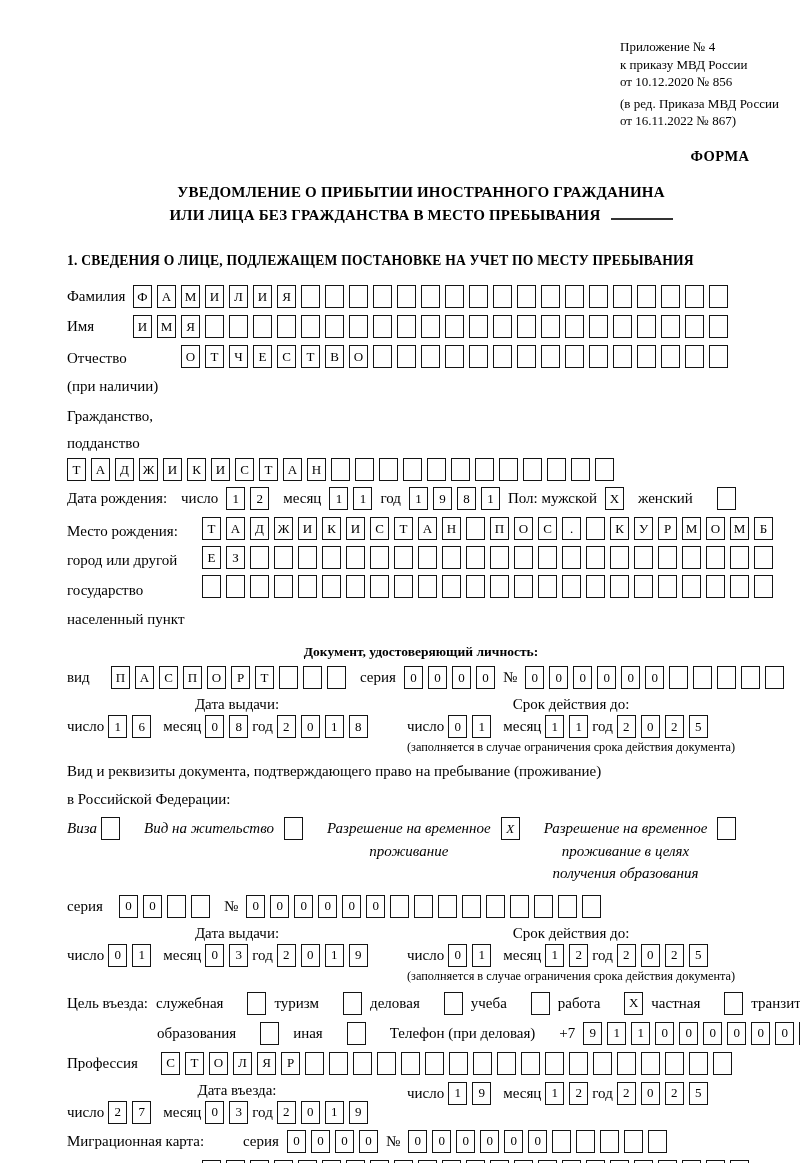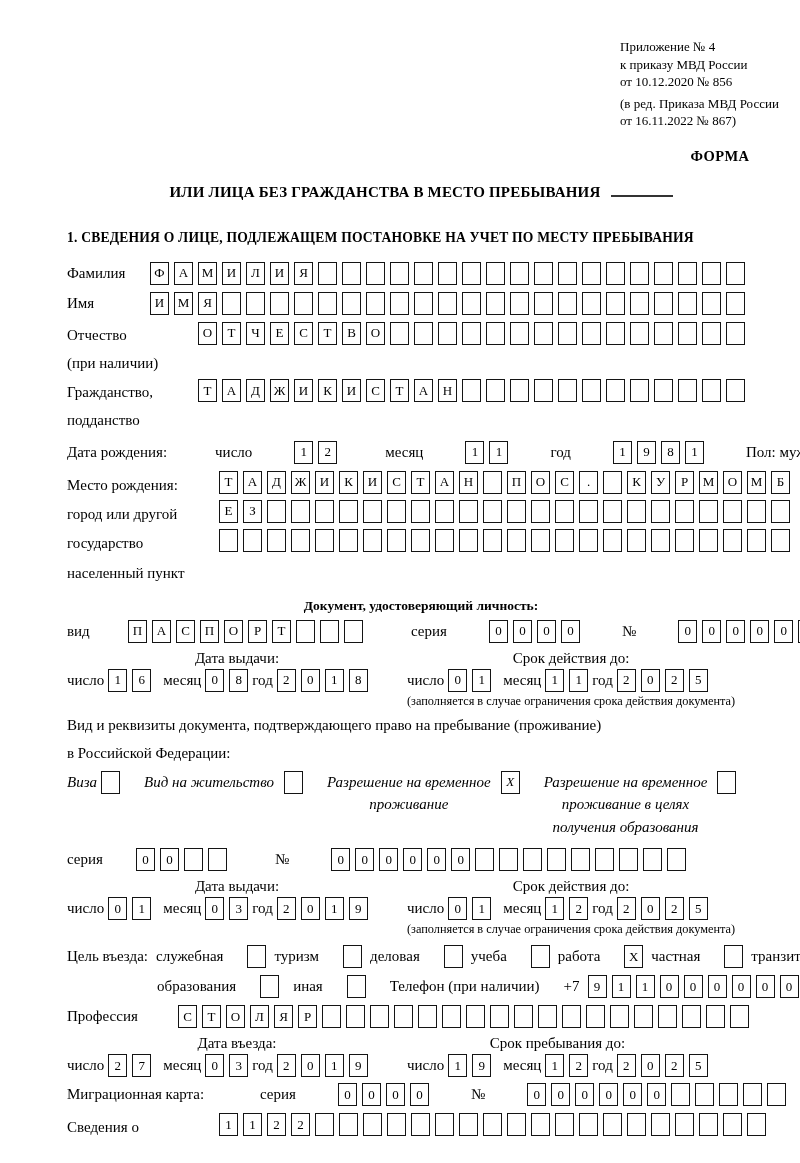--- a/index.html
+++ b/index.html
@@ -8,21 +8,21 @@
     width:800px; height:1163px; background:#ffffff; color:#000;
     margin:0 auto; padding:38px 25px 10px 67px; overflow:hidden; position:relative;
   }
   .appendix { margin-left:553px; width:200px; font-size:13px; line-height:1.35; }
   .appendix .grp2 { margin-top:4px; }
   .forma { margin-left:553px; width:200px; text-align:center; font-weight:bold; font-size:14.5px; margin-top:18px; letter-spacing:.5px; }
   .title { text-align:center; font-weight:bold; font-size:15px; margin-top:16px; line-height:1.55; letter-spacing:.2px; }
   .title-underline { display:inline-block; width:62px; border-bottom:2px solid #333; height:14px; margin-left:10px; }
   .sec-heading { font-weight:bold; font-size:13.6px; margin-top:26px; margin-bottom:16px; letter-spacing:.2px; }
 
-  .row { display:flex; align-items:center; margin-bottom:7px;gap:17px; }
+  .row { display:flex; align-items:center; margin-bottom:7px; }
   .row.top { align-items:flex-start; }
   .lbl { font-size:15px; flex:0 0 auto; }
   .lbl-col { font-size:15px; line-height:1.85; flex:0 0 auto; }
   .cells { display:flex; gap:5px; flex:0 0 auto; }
   .cells-stack { display:flex; flex-direction:column; gap:6px; }
   .cell {
     width:19px; height:23px; border:1.6px solid #141414; flex:0 0 auto;
     display:flex; align-items:center; justify-content:center;
     font-size:13px; background:#fff;
   }
@@ -56,20 +56,21 @@
     <div>Приложение № 4</div>
     <div>к приказу МВД России</div>
     <div>от 10.12.2020 № 856</div>
     <div class="grp2">(в ред. Приказа МВД России</div>
     <div>от 16.11.2022 № 867)</div>
   </div>
 
   <div class="forma">ФОРМА</div>
 
   <div class="title">
+    <div>УВЕДОМЛЕНИЕ О ПРИБЫТИИ ИНОСТРАННОГО ГРАЖДАНИНА</div>
     <div><span>ИЛИ ЛИЦА БЕЗ ГРАЖДАНСТВА В МЕСТО ПРЕБЫВАНИЯ</span><span class="title-underline"></span></div>
   </div>
 
   <div class="sec-heading">1. СВЕДЕНИЯ О ЛИЦЕ, ПОДЛЕЖАЩЕМ ПОСТАНОВКЕ НА УЧЕТ ПО МЕСТУ ПРЕБЫВАНИЯ</div>
 
   <div class="row">
     <div class="lbl" style="width:66px;">Фамилия</div>
     <div class="cells">
         <div class="cell">Ф</div>
         <div class="cell">А</div>
@@ -155,21 +156,21 @@
         <div class="cell"></div>
         <div class="cell"></div>
         <div class="cell"></div>
         <div class="cell"></div>
         <div class="cell"></div>
         <div class="cell"></div>
         <div class="cell"></div>
       </div>
   </div>
 
-  <div class="row top" style="margin-bottom:4px;">
+  <div class="row top" style="margin-bottom:4px;flex-direction:column;">
     <div class="lbl-col" style="width:114px;">
       <div>Гражданство,</div>
       <div>подданство</div>
     </div>
     <div class="cells">
         <div class="cell">Т</div>
         <div class="cell">А</div>
         <div class="cell">Д</div>
         <div class="cell">Ж</div>
         <div class="cell">И</div>
@@ -562,21 +563,21 @@
     <div class="purpose-item">
       <div class="lbl">образования</div>
       <div class="cell"></div>
     </div>
       <div class="gap-m"></div>
     <div class="purpose-item">
       <div class="lbl">иная</div>
       <div class="cell"></div>
     </div>
     <div class="gap-l"></div>
-    <div class="lbl">Телефон (при наличии)</div>
+    <div class="lbl">Телефон (при деловая)</div>
     <div class="gap-l"></div>
     <div class="lbl">+7</div>
     <div class="gap-s"></div>
     <div class="cells">
         <div class="cell">9</div>
         <div class="cell">1</div>
         <div class="cell">1</div>
         <div class="cell">0</div>
         <div class="cell">0</div>
         <div class="cell">0</div>
@@ -634,21 +635,20 @@
         <span>год</span>
         <div class="cells">
             <div class="cell">2</div>
             <div class="cell">0</div>
             <div class="cell">1</div>
             <div class="cell">9</div>
           </div>
       </div>
     </div>
     <div class="date-group">
-      <div class="date-heading">Срок пребывания до:</div>
       <div class="date-line">
         <span>число</span>
         <div class="cells">
             <div class="cell">1</div>
             <div class="cell">9</div>
           </div>
         <span style="margin-left:8px;">месяц</span>
         <div class="cells">
             <div class="cell">1</div>
             <div class="cell">2</div>

